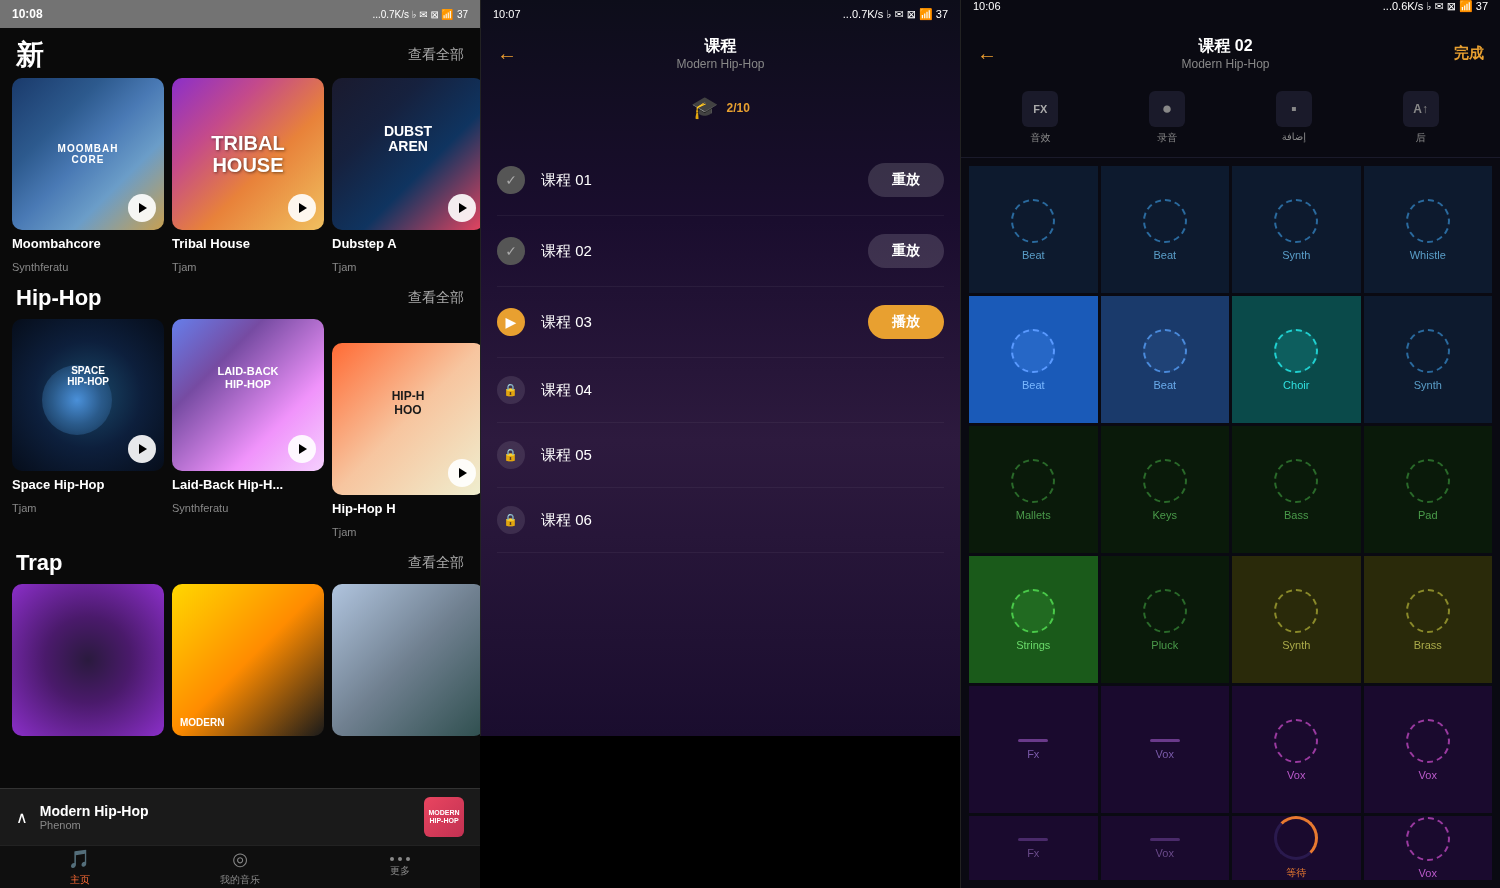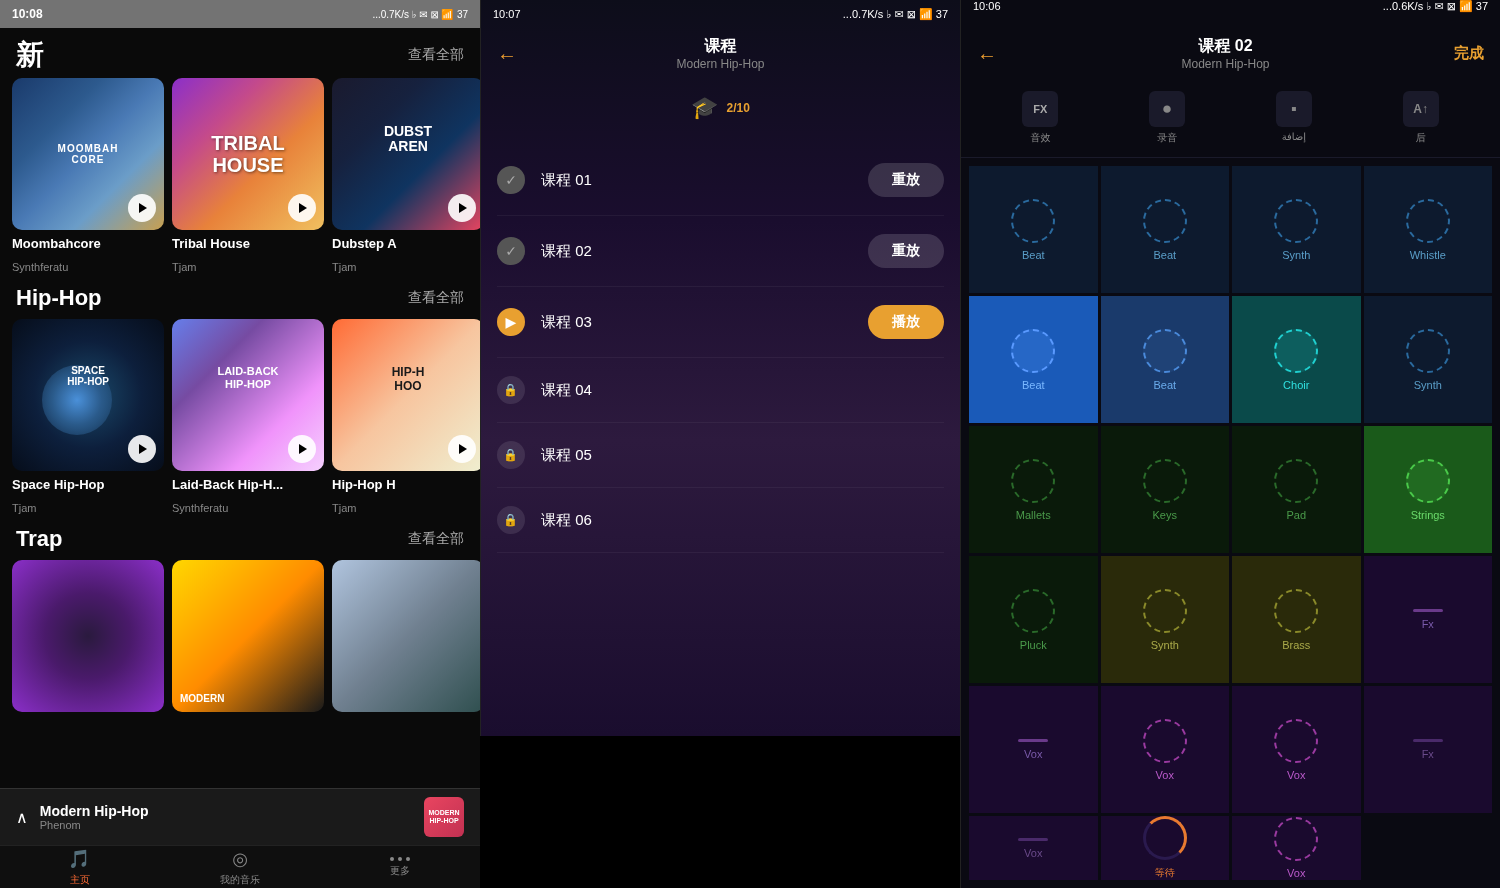--- a/index.html
+++ b/index.html
@@ -197,20 +197,21 @@
       font-size: 11px;
       font-weight: 900;
       text-align: center;
       line-height: 1.2;
       white-space: nowrap;
     }
 
     
     .thumb-hiphop {
       background: linear-gradient(135deg, #ff6b35 0%, #f7c59f 50%, #efefd0 100%);
+      margin-top: 24px;
     }
     .thumb-hiphop .card-label {
       position: absolute;
       top: 30%;
       left: 50%;
       transform: translateX(-50%);
       color: #1a1a1a;
       font-size: 12px;
       font-weight: 900;
       text-align: center;
@@ -812,20 +813,24 @@
     <div class="beat-pad pad-row3">
       <div class="pad-circle"></div>
       <span class="pad-label">Mallets</span>
     </div>
     <div class="beat-pad pad-row3">
       <div class="pad-circle"></div>
       <span class="pad-label">Keys</span>
     </div>
     <div class="beat-pad pad-row3">
       <div class="pad-circle"></div>
+      <span class="pad-label">Bass</span>
+    </div>
+    <div class="beat-pad pad-row3">
+      <div class="pad-circle"></div>
       <span class="pad-label">Pad</span>
     </div>
 
     <div class="beat-pad pad-green-bright">
       <div class="pad-circle"></div>
       <span class="pad-label">Strings</span>
     </div>
     <div class="beat-pad pad-row3">
       <div class="pad-circle"></div>
       <span class="pad-label">Pluck</span>

